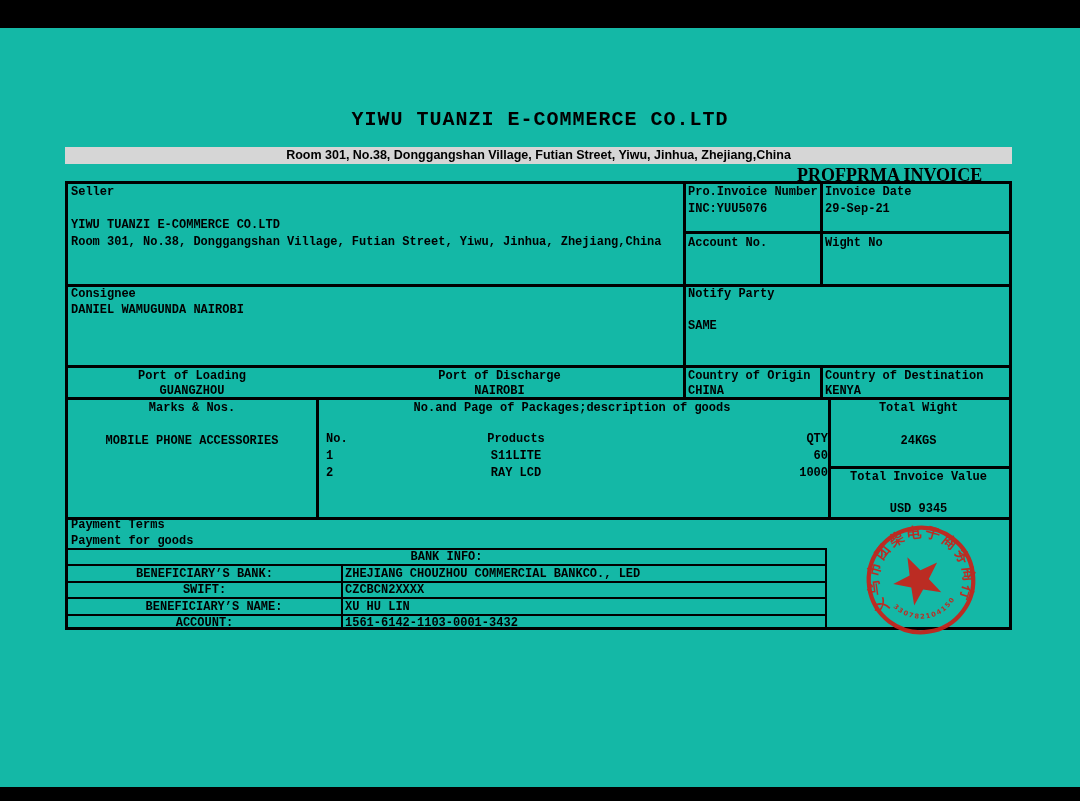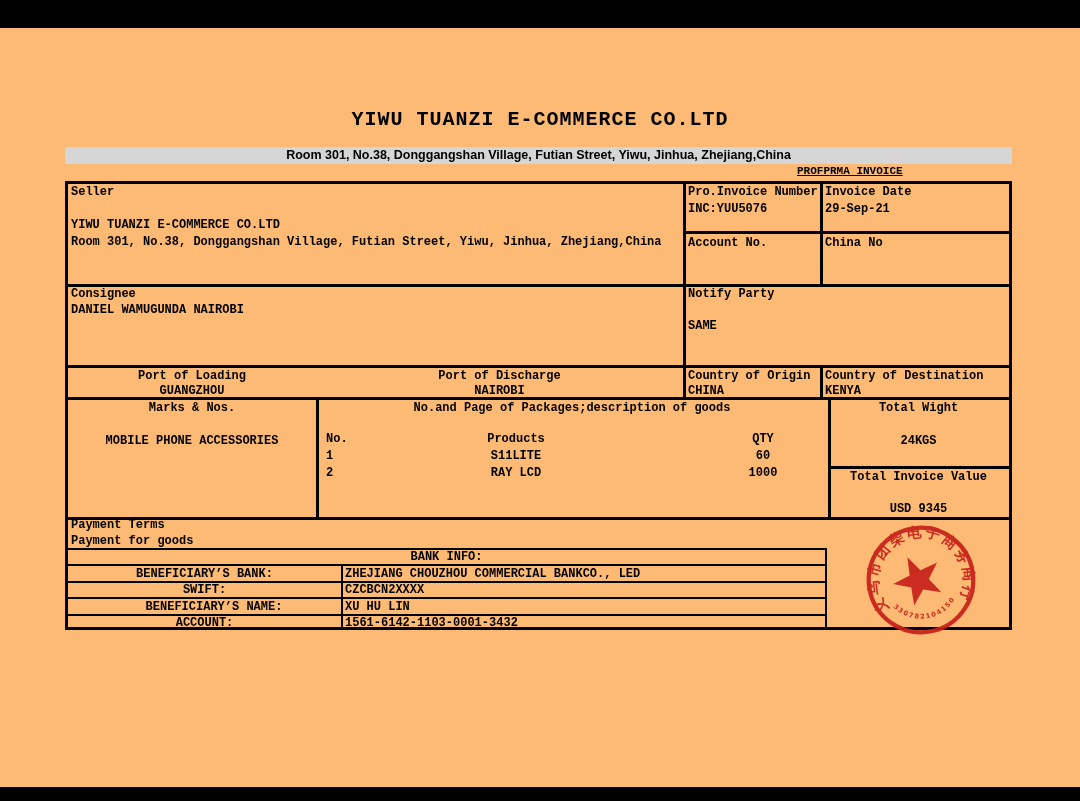--- a/index.html
+++ b/index.html
@@ -1,36 +1,36 @@
 <!DOCTYPE html>
 <html><head>
 <meta charset="utf-8">
 <style>
   html,body{margin:0;padding:0;background:#222;}
-  .screen{position:relative;width:1080px;height:801px;background:#fdba74;overflow:hidden;
+  .screen{position:relative;width:1080px;height:801px;background:#14b8a6;overflow:hidden;
           font-family:"Liberation Mono",monospace;font-weight:bold;color:#000;}
   .bar{position:absolute;left:0;width:1080px;background:#000;}
   .bar.top{top:0;height:28px;}
   .bar.bottom{top:787px;height:14px;}
   .title{position:absolute;top:108px;left:0;width:1080px;text-align:center;
          font-size:20px;letter-spacing:1px;white-space:pre;}
   .banner{position:absolute;left:65px;top:147px;width:947px;height:17px;background:#d6d6d6;
           font-family:"Liberation Sans",sans-serif;font-size:12.5px;font-weight:bold;
           text-align:center;line-height:17px;}
-  .doctype{position:absolute;left:797px;top:165px;font-size:11px;text-decoration:underline;}
+  .doctype{position:absolute;left:797px;top:165px;font-size:18px;text-decoration:underline;font-family:Liberation Serif, serif;}
   .tbl{position:absolute;left:65px;top:181px;width:947px;height:449px;
        border:3px solid #000;box-sizing:border-box;font-size:12px;line-height:15px;}
   .vl,.hl{position:absolute;background:#000;}
   .txt{position:absolute;white-space:pre;}
   .ctr{text-align:center;}
   .grid{position:absolute;left:248px;top:248px;width:512px;}
   .grow{display:flex;height:17px;align-items:flex-start;}
   .g-no{width:60px;padding-left:10px;box-sizing:border-box;}
   .g-prod{width:280px;text-align:center;}
-  .g-qty{margin-left:auto;width:130px;text-align:center;}
+  .g-qty{margin-left:auto;width:130px;text-align:right;}
   .stamp{position:absolute;left:796px;top:339px;width:114px;height:114px;
          transform:rotate(-8deg);opacity:0.93;}
 </style>
 </head>
 <body>
 
 <div class="screen">
   <div class="bar top"></div>
   <div class="bar bottom"></div>
 
@@ -62,21 +62,21 @@
 
     <div class="txt" style="left:3px;top:1px">Seller</div>
     <div class="txt" style="left:3px;top:34px">YIWU TUANZI E-COMMERCE CO.LTD</div>
     <div class="txt" style="left:3px;top:51px">Room 301, No.38, Donggangshan Village, Futian Street, Yiwu, Jinhua, Zhejiang,China</div>
 
     <div class="txt" style="left:620px;top:1px">Pro.Invoice Number</div>
     <div class="txt" style="left:620px;top:18px">INC:YUU5076</div>
     <div class="txt" style="left:757px;top:1px">Invoice Date</div>
     <div class="txt" style="left:757px;top:18px">29-Sep-21</div>
     <div class="txt" style="left:620px;top:52px">Account No.</div>
-    <div class="txt" style="left:757px;top:52px">China No</div>
+    <div class="txt" style="left:757px;top:52px">Wight No</div>
 
     <div class="txt" style="left:3px;top:103px">Consignee</div>
     <div class="txt" style="left:3px;top:119px">DANIEL WAMUGUNDA NAIROBI</div>
     <div class="txt" style="left:620px;top:103px">Notify Party</div>
     <div class="txt" style="left:620px;top:135px">SAME</div>
 
     <div class="txt ctr" style="left:0;top:185px;width:248px">Port of Loading</div>
     <div class="txt ctr" style="left:0;top:200px;width:248px">GUANGZHOU</div>
     <div class="txt ctr" style="left:248px;top:185px;width:367px">Port of Discharge</div>
     <div class="txt ctr" style="left:248px;top:200px;width:367px">NAIROBI</div>

